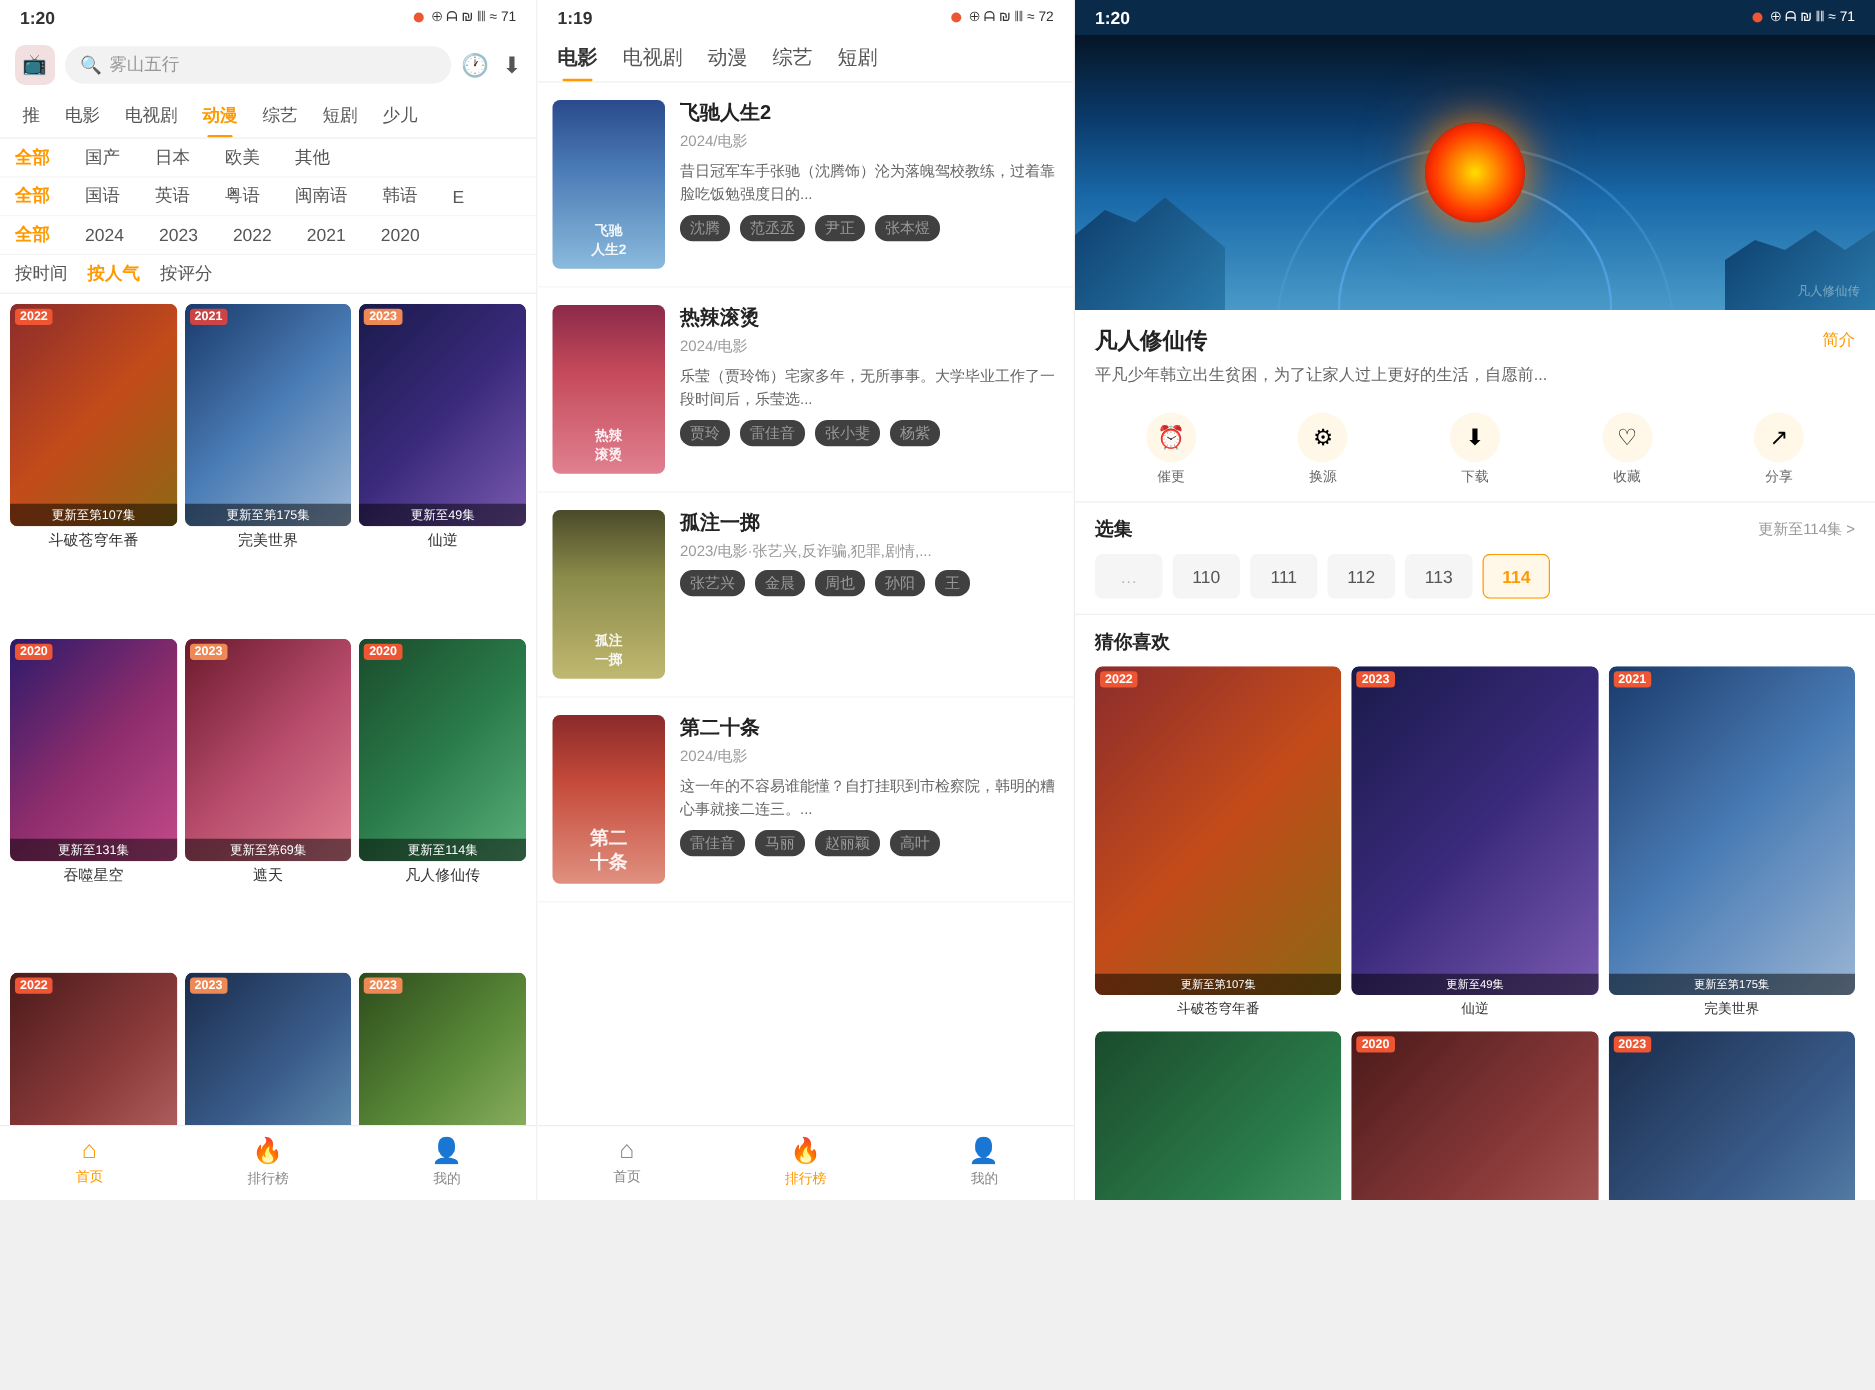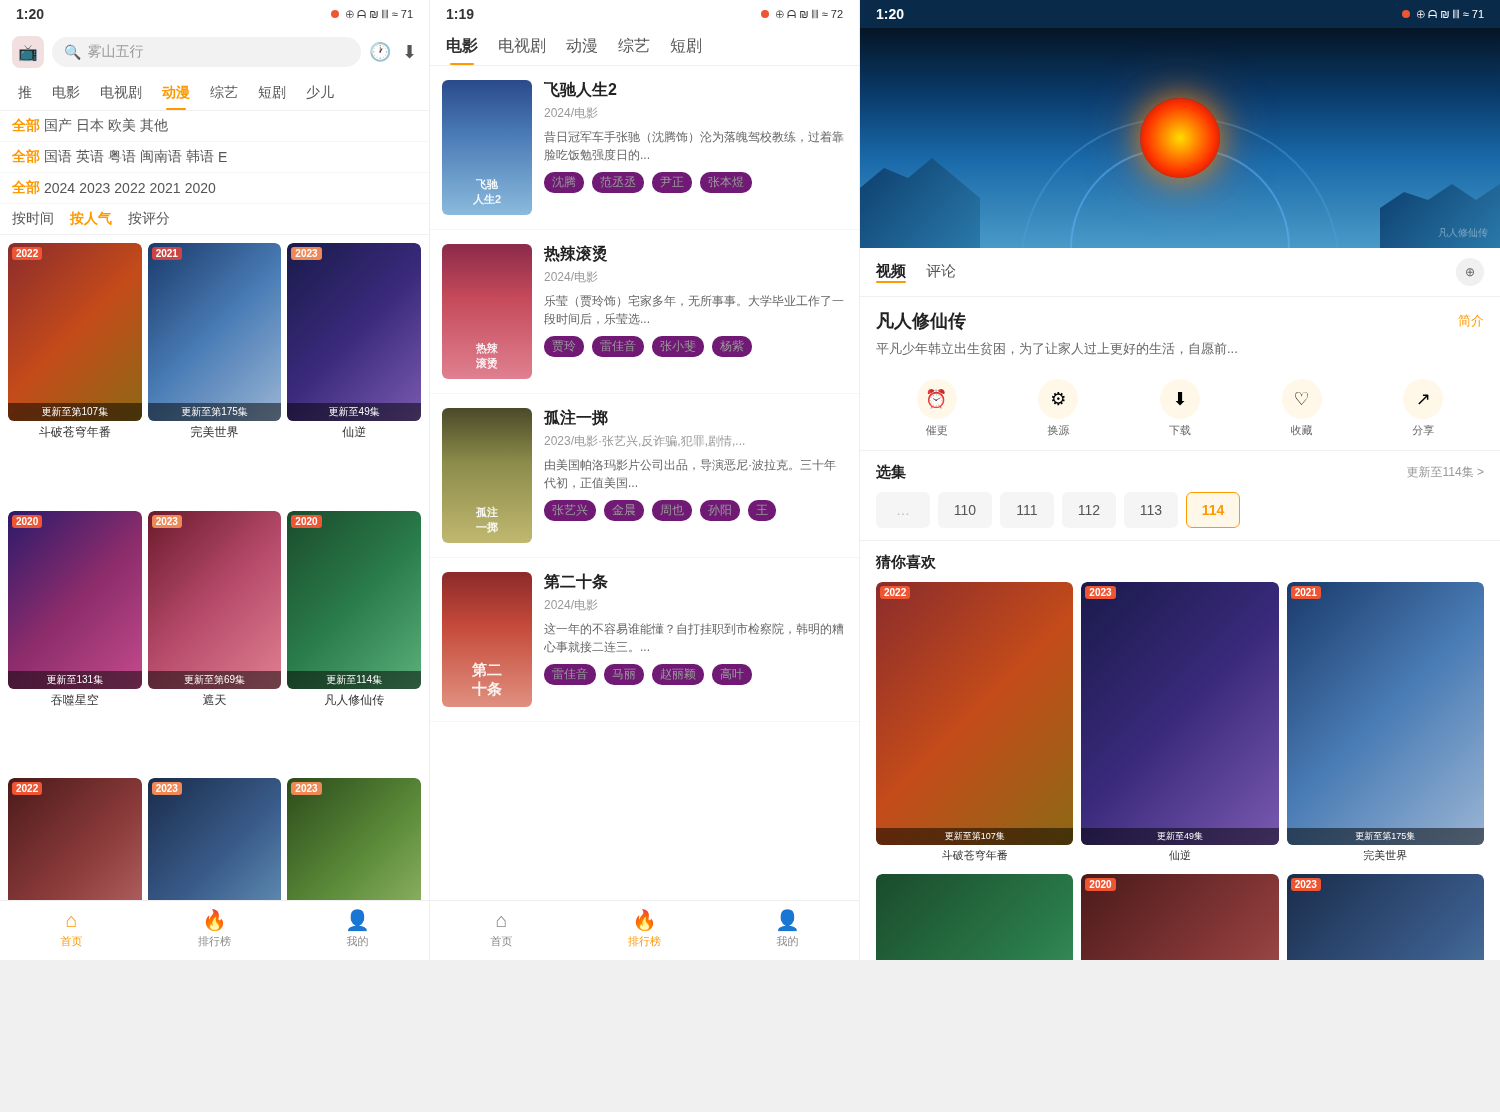--- a/index.html
+++ b/index.html
@@ -90,21 +90,21 @@
       height: 2px;
       background: #f90;
       border-radius: 1px;
     }
 
     
     .filter-row {
       display: flex;
       align-items: center;
       padding: 6px 12px;
-      gap: 4px;
+      gap: 28px;
       font-size: 14px;
       color: #555;
       border-bottom: 1px solid #f5f5f5;
     }
     .filter-item { cursor: pointer; white-space: nowrap; }
     .filter-item.active { color: #f90; font-weight: 700; }
 
     
     .sort-row {
       display: flex;
@@ -271,21 +271,21 @@
       aspect-ratio: 2/3;
     }
     .movie-info { flex: 1; }
     .movie-title { font-size: 16px; font-weight: 700; color: #222; margin-bottom: 4px; }
     .movie-meta { font-size: 12px; color: #999; margin-bottom: 6px; }
     .movie-desc { font-size: 12px; color: #666; line-height: 1.5; margin-bottom: 8px; display: -webkit-box; -webkit-line-clamp: 3; -webkit-box-orient: vertical; overflow: hidden; }
     .movie-actors { display: flex; gap: 8px; flex-wrap: wrap; }
     .actor-tag {
       font-size: 12px;
       color: #999;
-      background: #701a75;
+      background: #404040;
       padding: 2px 8px;
       border-radius: 10px;
     }
 
     
     .poster-feichi { background: linear-gradient(180deg, #2a4a8b 0%, #4a7ab5 40%, #8abadc 100%); }
     .poster-relasun { background: linear-gradient(180deg, #8b2a4a 0%, #c54a5a 40%, #e08090 100%); }
     .poster-guzhu { background: linear-gradient(180deg, #4a4a2a 0%, #8b8b4a 40%, #c0b870 100%); }
     .poster-diershi { background: linear-gradient(180deg, #8b2a2a 0%, #c54a3a 40%, #e09080 100%); }
 
@@ -715,21 +715,20 @@
 
     <div class="movie-item">
       <div class="movie-poster poster-guzhu">
         <div style="width:100%;height:100%;display:flex;align-items:flex-end;justify-content:center;padding-bottom:8px;">
           <span style="color:rgba(255,255,255,0.9);font-size:11px;font-weight:700;text-align:center;">孤注<br>一掷</span>
         </div>
       </div>
       <div class="movie-info">
         <div class="movie-title">孤注一掷</div>
         <div class="movie-meta">2023/电影·张艺兴,反诈骗,犯罪,剧情,...</div>
-        <div class="movie-desc">由美国帕洛玛影片公司出品，导演恶尼·波拉克。三十年代初，正值美国...</div>
         <div class="movie-actors">
           <span class="actor-tag">张艺兴</span>
           <span class="actor-tag">金晨</span>
           <span class="actor-tag">周也</span>
           <span class="actor-tag">孙阳</span>
           <span class="actor-tag">王</span>
         </div>
       </div>
     </div>
 
@@ -788,25 +787,20 @@
       <div style="position:absolute;bottom:0px;left:50%;transform:translateX(-50%);width:220px;height:100px;border:2px solid rgba(100,180,255,0.5);border-bottom:none;border-radius:110px 110px 0 0;"></div>
 
       <div style="position:absolute;top:50%;left:50%;transform:translate(-50%,-50%);width:80px;height:80px;border-radius:50%;background:radial-gradient(circle,#ffdd00 0%,#ff8800 30%,#ff3300 60%,#880000 100%);box-shadow:0 0 30px rgba(255,140,0,0.8),0 0 60px rgba(255,100,0,0.4);"></div>
 
       <div style="position:absolute;left:0;bottom:0;width:120px;height:100px;background:linear-gradient(135deg,#0a3a6a,#2a7aaa);clip-path:polygon(0 100%,0 40%,20% 20%,40% 30%,60% 10%,80% 30%,100% 50%,100% 100%);"></div>
       <div style="position:absolute;right:0;bottom:0;width:120px;height:80px;background:linear-gradient(135deg,#0a3a6a,#2a7aaa);clip-path:polygon(0 100%,0 50%,20% 30%,40% 40%,60% 20%,80% 40%,100% 20%,100% 100%);"></div>
     </div>
     <div class="hero-watermark">凡人修仙传</div>
   </div>
 
-  <div class="right-tabs">
-    <div class="right-tab active">视频</div>
-    <div class="right-tab">评论</div>
-    <div class="right-tab-icon">⊕</div>
-  </div>
 
   <div class="fanren-section">
     <div class="fanren-title-row">
       <span class="fanren-title">凡人修仙传</span>
       <span class="fanren-intro">简介</span>
     </div>
     <div class="fanren-desc">平凡少年韩立出生贫困，为了让家人过上更好的生活，自愿前...</div>
   </div>
 
   <div class="action-buttons">

